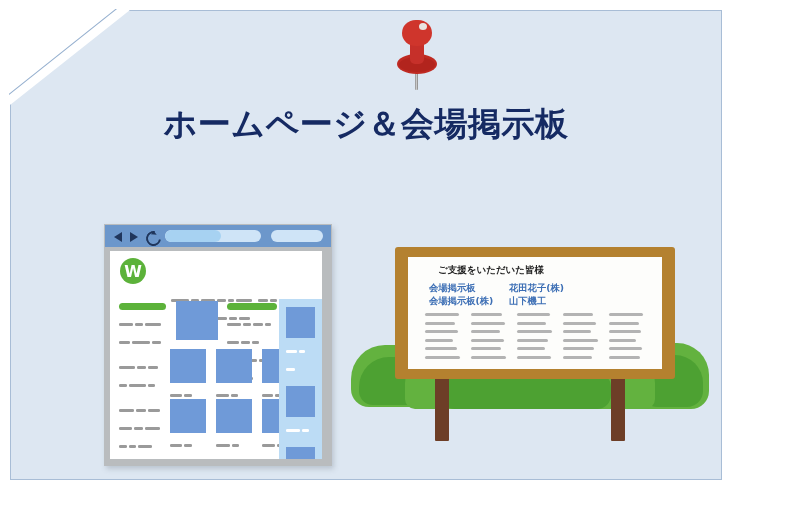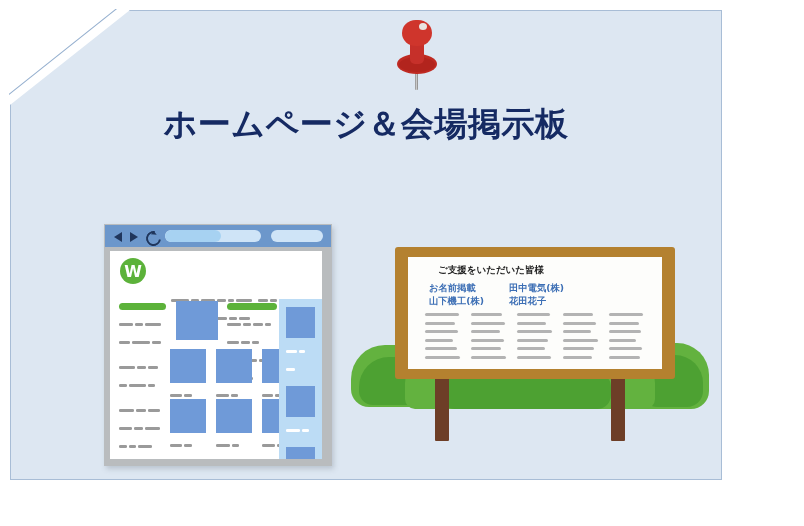--- a/index.html
+++ b/index.html
@@ -243,26 +243,26 @@
     <div class="bush2" style="left:96px;top:128px;width:170px;height:36px;border-radius:14px;"></div>
 
     <div class="leg" style="left:90px;top:130px;height:66px;"></div>
     <div class="leg" style="left:266px;top:130px;height:66px;"></div>
 
     <div class="frame">
       <div class="poster">
         <div class="bhead">ご支援をいただいた皆様</div>
         <div class="bnames">
           <div class="row">
-            <span class="c1">お名前掲載</span>
-            <span>田中電気(株)</span>
+            <span class="c1">会場掲示板</span>
+            <span>花田花子(株)</span>
           </div>
           <div class="row">
-            <span class="c1">山下機工(株)</span>
-            <span>花田花子</span>
+            <span class="c1">会場掲示板(株)</span>
+            <span>山下機工</span>
           </div>
         </div>
 
         <div class="namegrid">
           <div class="ngcol">
             <div class="ngline" style="width:34px"></div>
               <div class="ngline" style="width:30px"></div>
             <div class="ngline" style="width:33px"></div>
               <div class="ngline" style="width:28px"></div>
             <div class="ngline" style="width:32px"></div>

